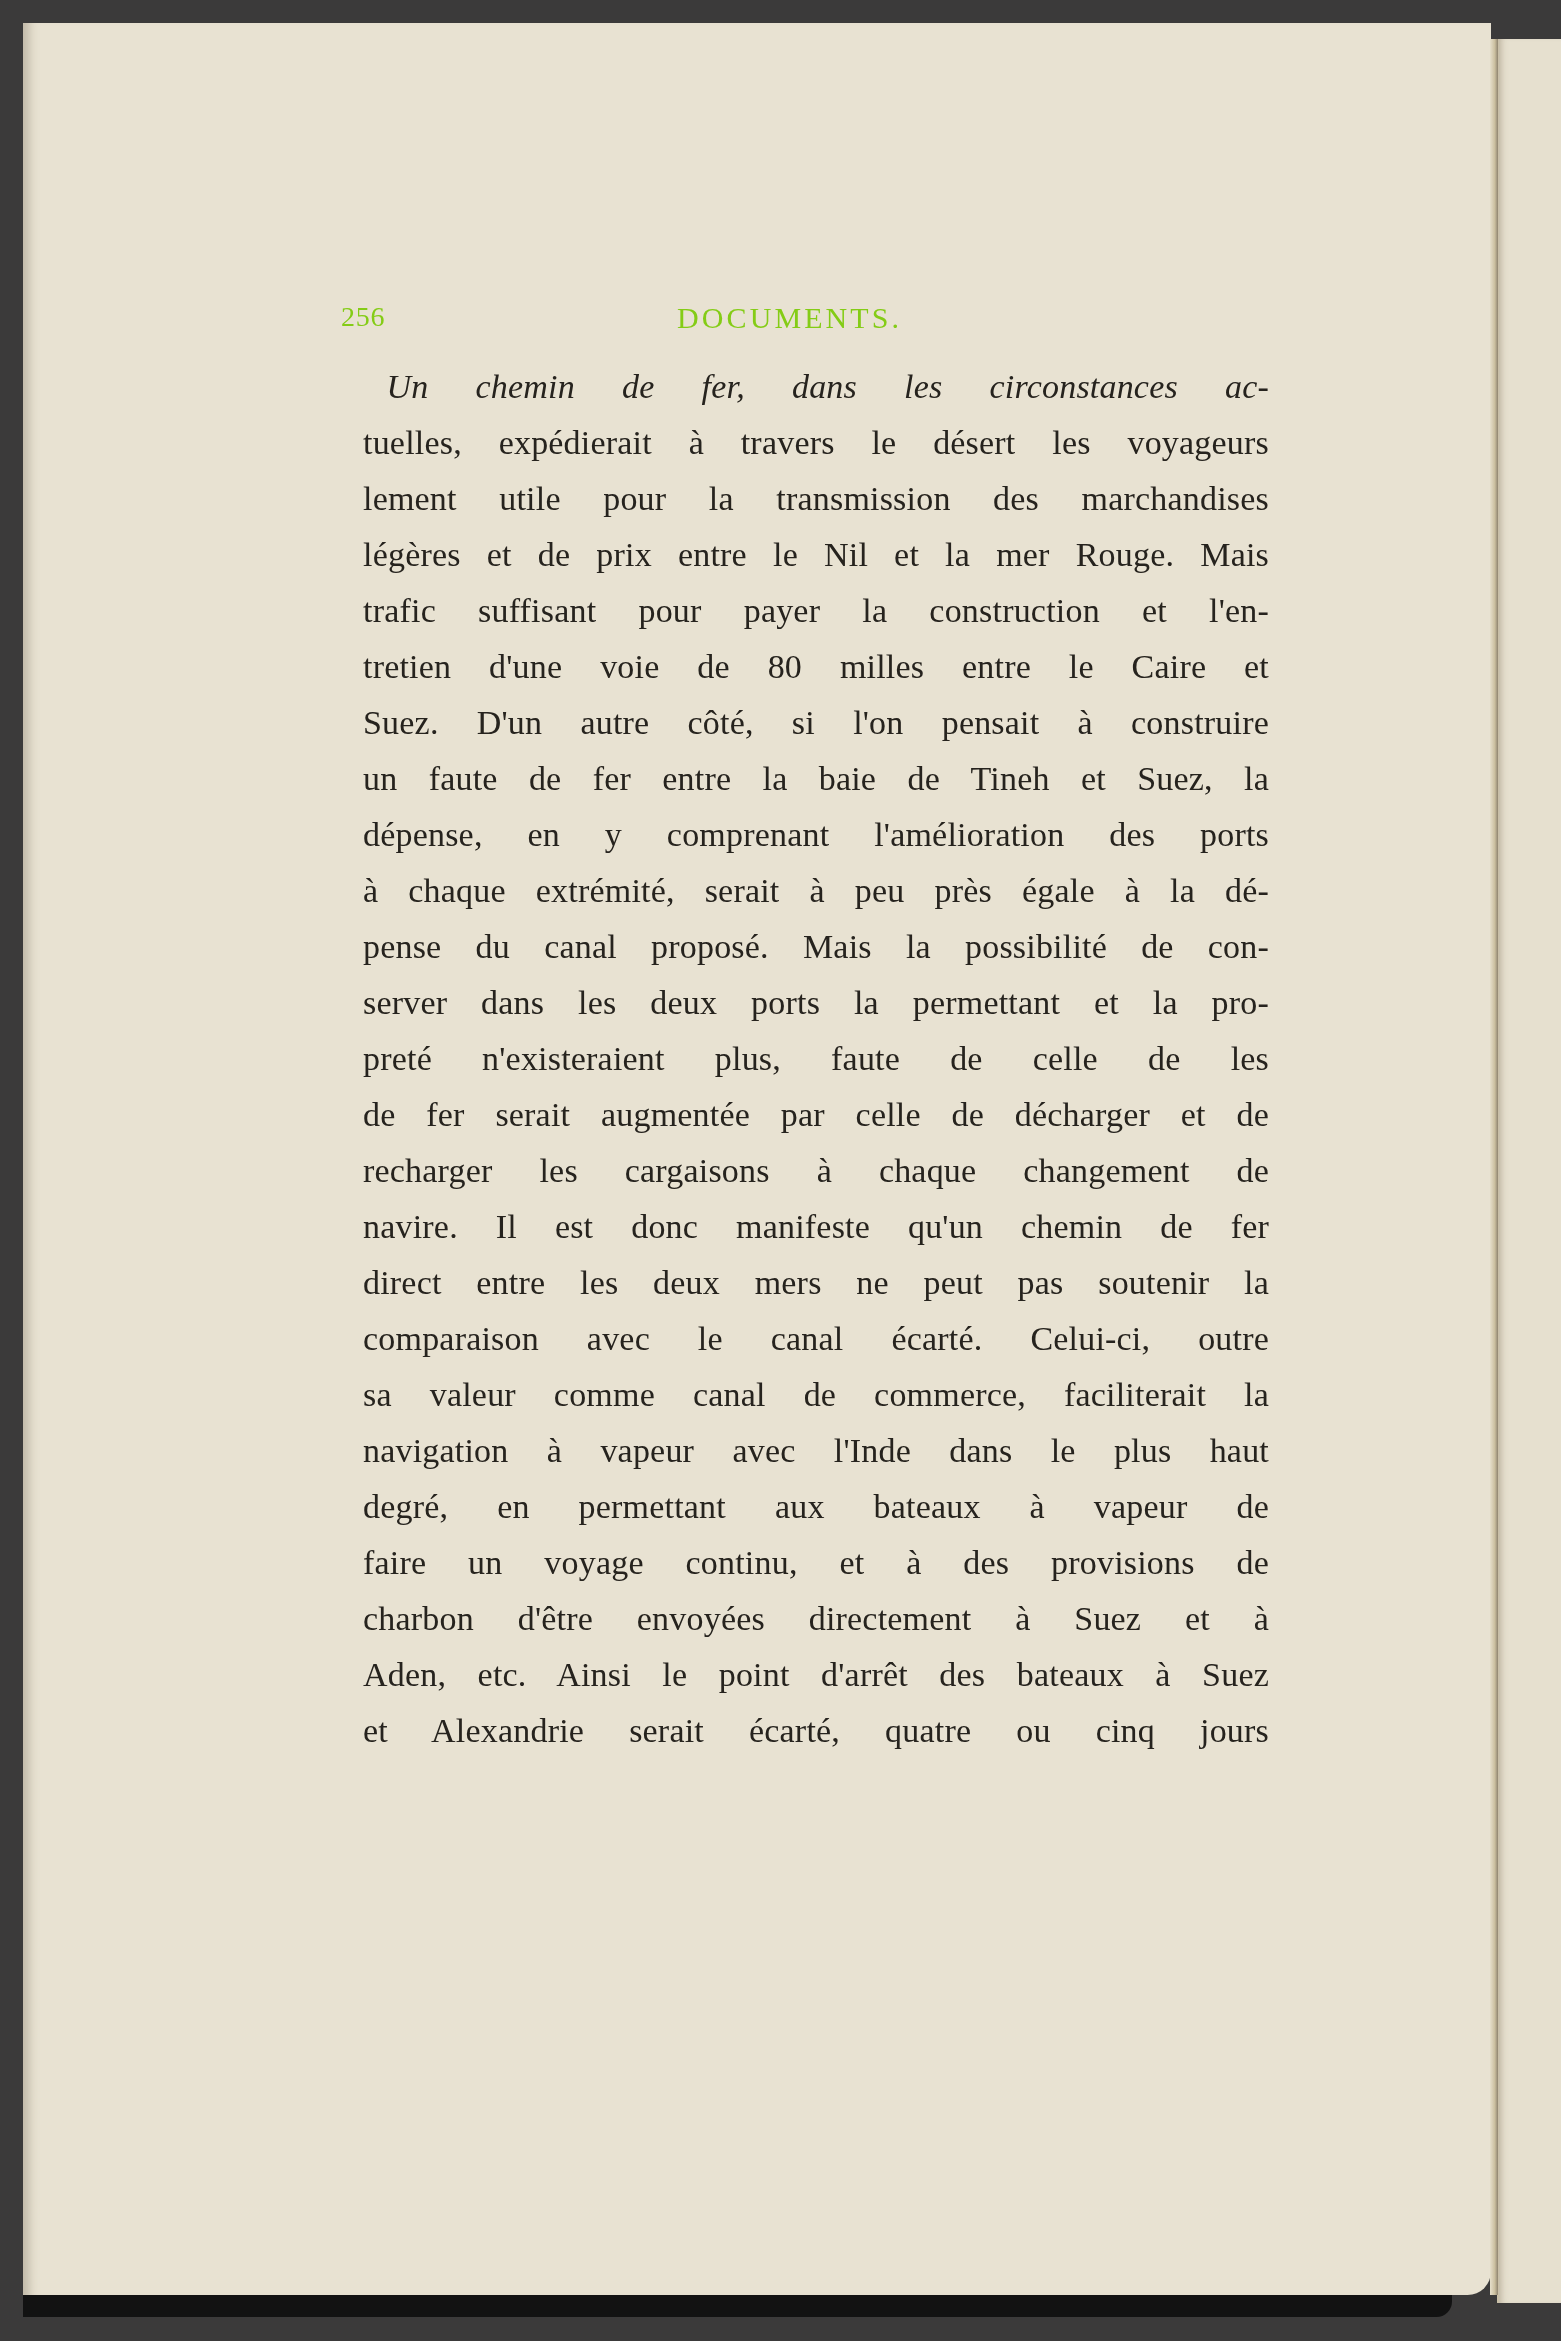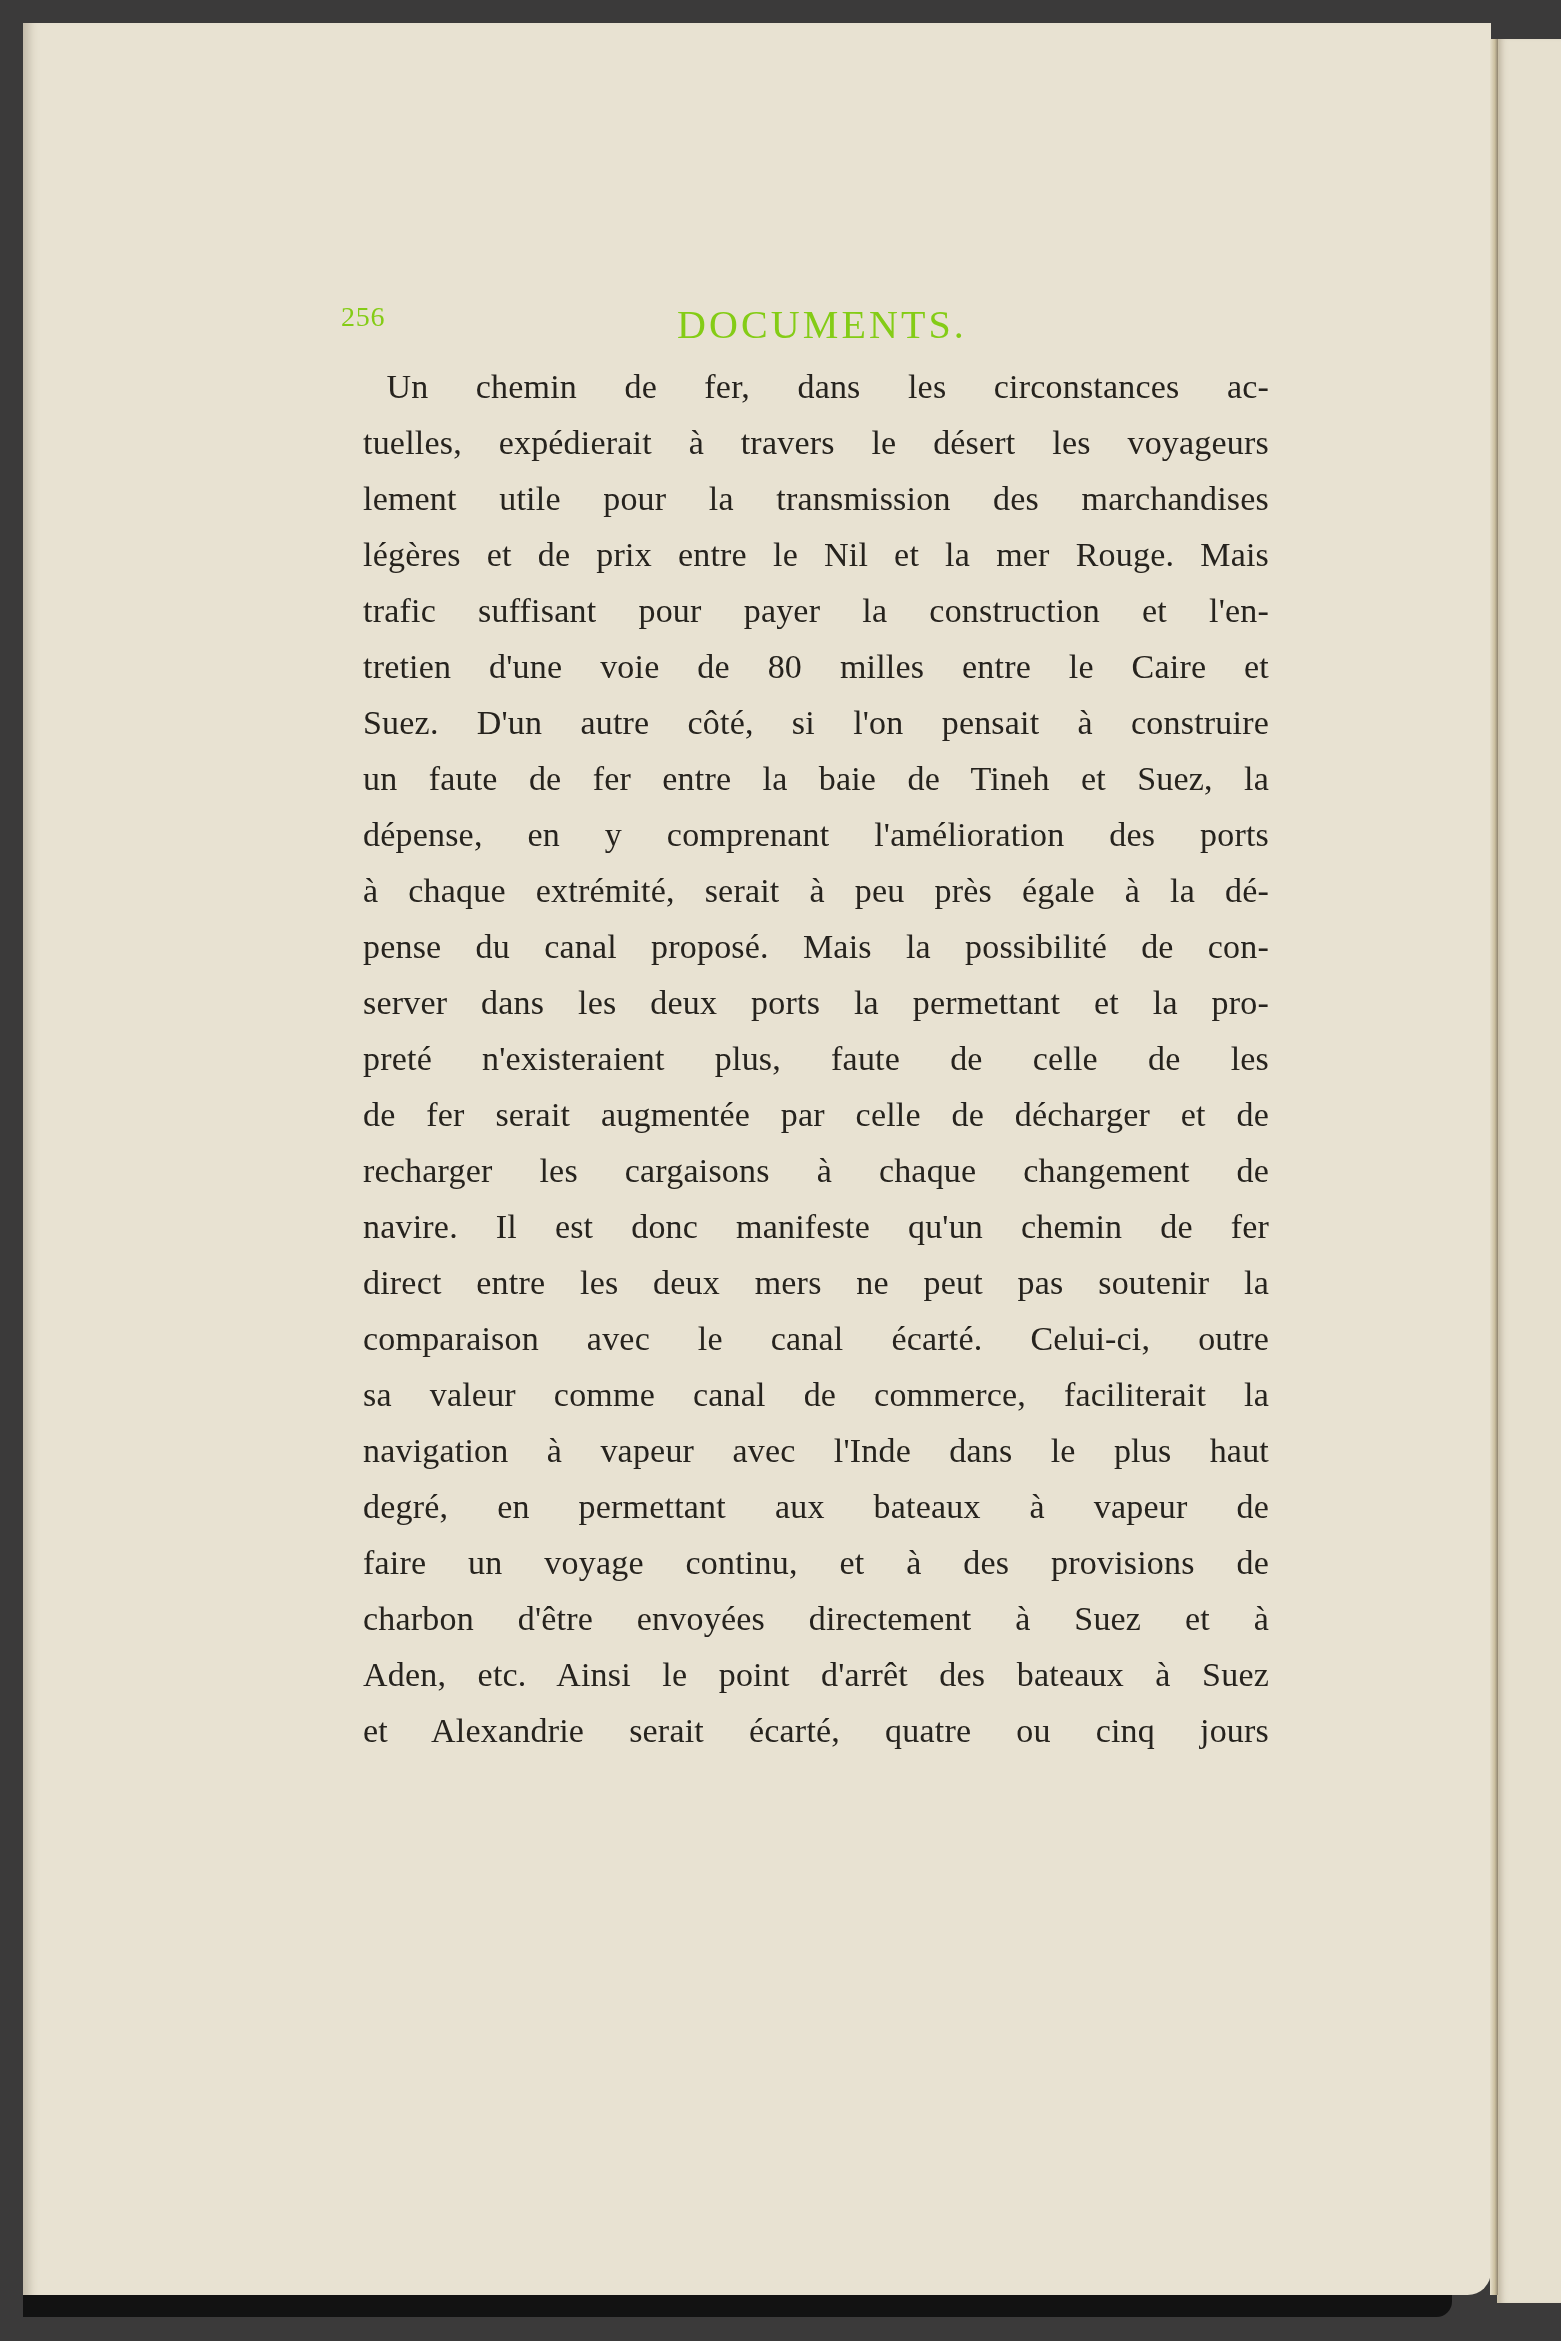--- a/index.html
+++ b/index.html
@@ -29,32 +29,32 @@
       background: linear-gradient(to right, #e6dfcc, #cbbf9f 60%, #8f8470);
     }
     .header {
       position: absolute; left: 341px; top: 301px; width: 906px; height: 39px;
       color: #84cc16;
     }
     .page-number {
       position: absolute; left: 0; top: 0; font-size: 28px; letter-spacing: 0.8px;
     }
     .running-head {
-      position: absolute; left: 336px; top: 0; font-size: 40px; letter-spacing: 3.1px;
+      position: absolute; left: 336px; top: 0; font-size: 30px; letter-spacing: 3.1px;
     }
     .body-text {
       position: absolute; left: 363px; top: 359px; width: 906px;
       color: #26231e;
     }
     .line {
       height: 56px; line-height: 56px; font-size: 34px;
       text-align: justify; text-align-last: justify; white-space: nowrap;
       letter-spacing: 0.2px;
     }
-    .line.first { text-indent: 0; padding-left: 23.4px; }
+    .line.first { text-indent: 0; padding-left: 23.4px; font-style: italic; }
   </style>
 </head>
 <body>
 
 <div class="shadow-bottom"></div>
 <div class="next-page"></div>
 <div class="page"></div>
 <div class="gutter-line"></div>
 
 <div class="header">

